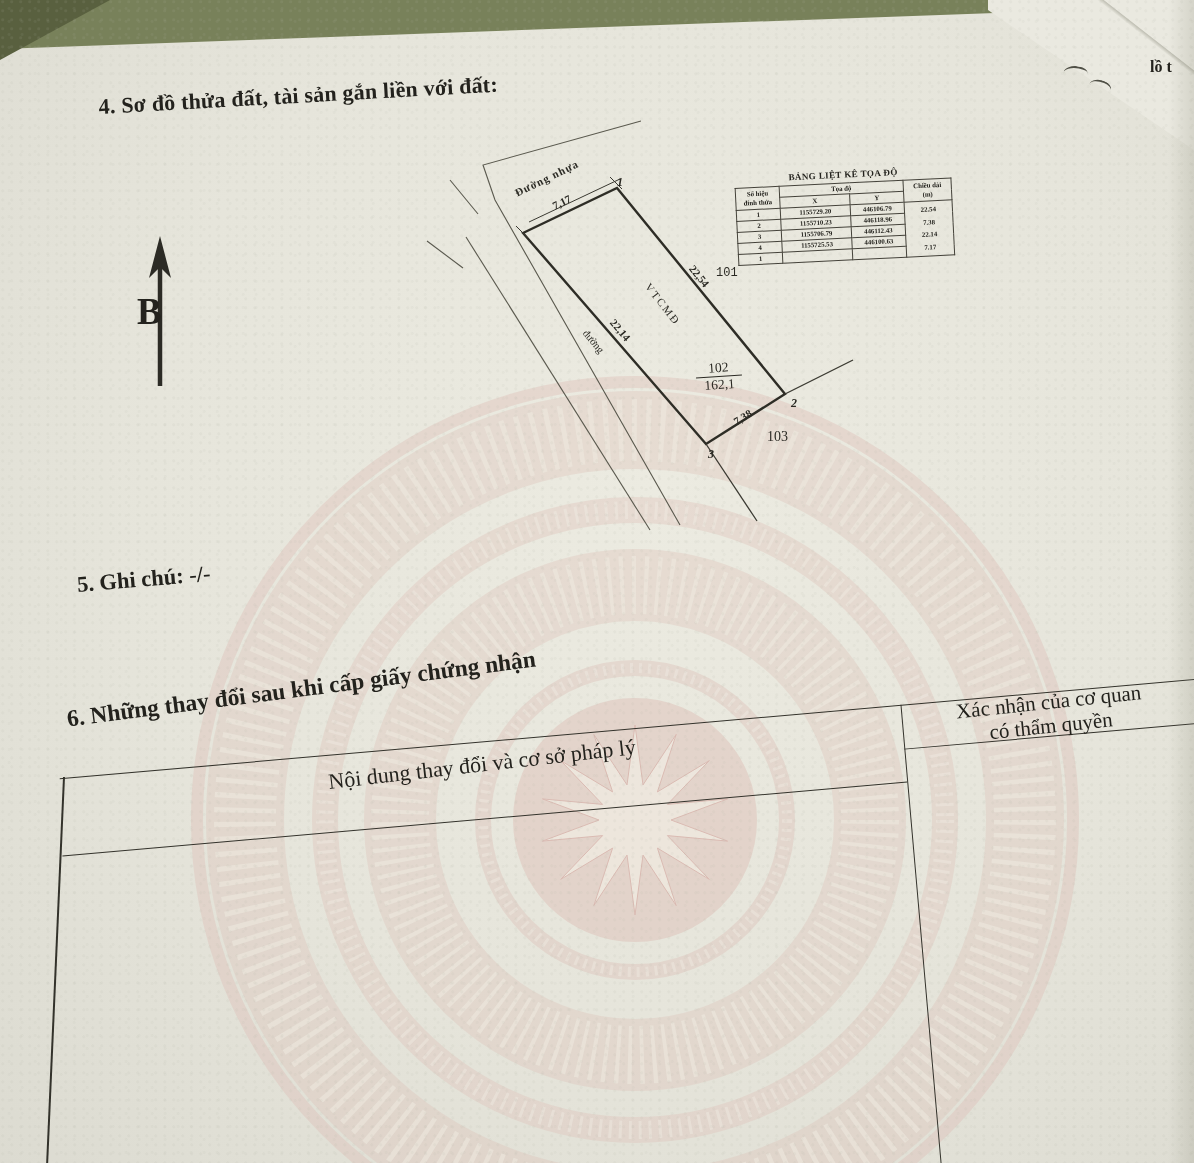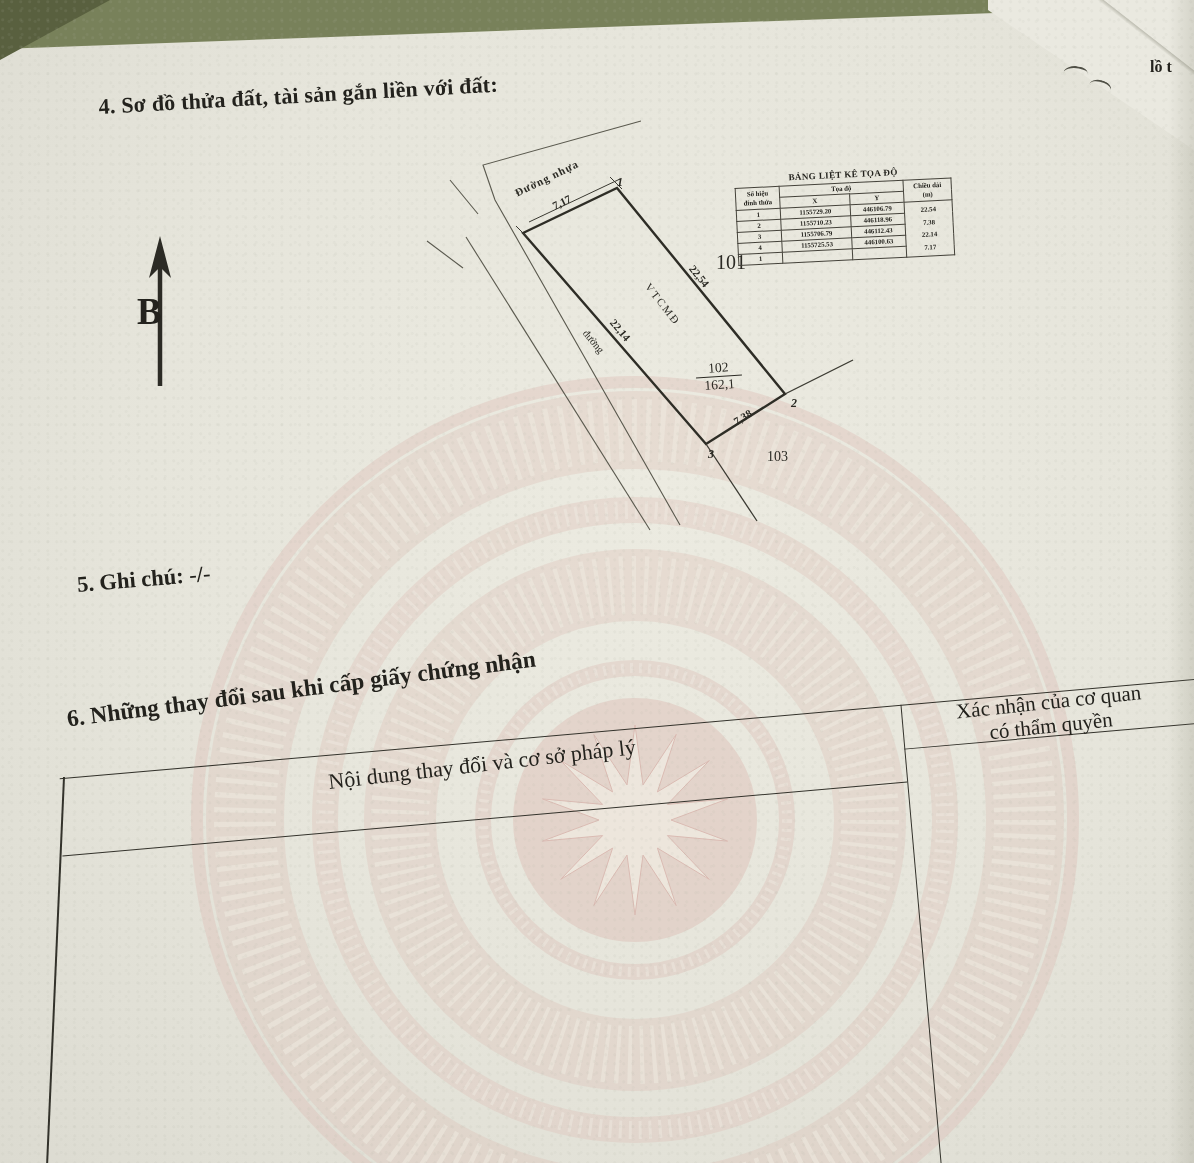--- a/index.html
+++ b/index.html
@@ -37,31 +37,31 @@
   .squig{border-top:2.2px solid #505046;border-radius:60% 40% 0 0/100% 60% 0 0;height:7px;}
   .sq1{left:1064px;top:66px;width:24px;transform:rotate(10deg);}
   .sq2{left:1090px;top:80px;width:22px;transform:rotate(24deg);}
   
   .compass-b{left:137px;top:293px;font-size:37px;font-weight:bold;line-height:1;}
   
   .dlab{position:absolute;white-space:nowrap;color:#2b2a24;}
   .lab-duongnhua{left:512px;top:172px;font-size:11px;font-weight:bold;transform:rotate(-26deg);letter-spacing:1px;}
   .lab-717{left:552px;top:196px;font-size:11px;font-weight:bold;transform:rotate(-26deg);}
   .lab-v1{left:617px;top:175px;font-size:12px;font-style:italic;font-weight:bold;}
-  .lab-101{left:716px;top:251px;font-size:20px;}
+  .lab-101{left:716px;top:266px;font-size:12px;font-family:Liberation Mono, monospace;}
   .lab-2254{left:687px;top:270px;font-size:11px;font-weight:bold;transform:rotate(51deg);}
   .lab-vtcmd{left:638px;top:298px;font-size:11px;letter-spacing:2px;transform:rotate(52deg);}
   .lab-2214{left:608px;top:324px;font-size:11px;font-weight:bold;transform:rotate(50deg);}
   .lab-duong{left:580px;top:336px;font-size:10.5px;transform:rotate(50deg);}
   .lab-frac{left:696px;top:361px;width:46px;text-align:center;font-size:13.5px;transform:rotate(-4deg);line-height:1.05;}
   .lab-frac .bar{display:block;border-top:1.3px solid #2b2a24;margin-top:1px;padding-top:1px;}
   .lab-v2{left:791px;top:396px;font-size:12px;font-style:italic;font-weight:bold;}
   .lab-738{left:733px;top:411px;font-size:11px;font-weight:bold;transform:rotate(-31deg);}
   .lab-v3{left:708px;top:447px;font-size:12px;font-style:italic;font-weight:bold;}
-  .lab-103{left:767px;top:429px;font-size:14px;margin-top:20px;}
+  .lab-103{left:767px;top:429px;font-size:14px;}
   
   .coord-wrap{left:734px;top:175px;width:218px;transform:rotate(-2.8deg);transform-origin:left top;}
   .coord-title{text-align:center;font-size:9px;font-weight:bold;letter-spacing:.4px;margin-bottom:3px;}
   table.coord{border-collapse:collapse;width:216px;table-layout:fixed;}
   table.coord th,table.coord td{border:.9px solid #44423a;font-size:6.8px;font-weight:bold;
     text-align:center;padding:0;line-height:1.25;height:10px;overflow:hidden;}
   table.coord col.c1{width:44px;} table.coord col.c2{width:70px;}
   table.coord col.c3{width:54px;} table.coord col.c4{width:48px;}
   .lencell{vertical-align:middle;}
   .lencell .stack{display:flex;flex-direction:column;justify-content:space-around;height:50px;}

